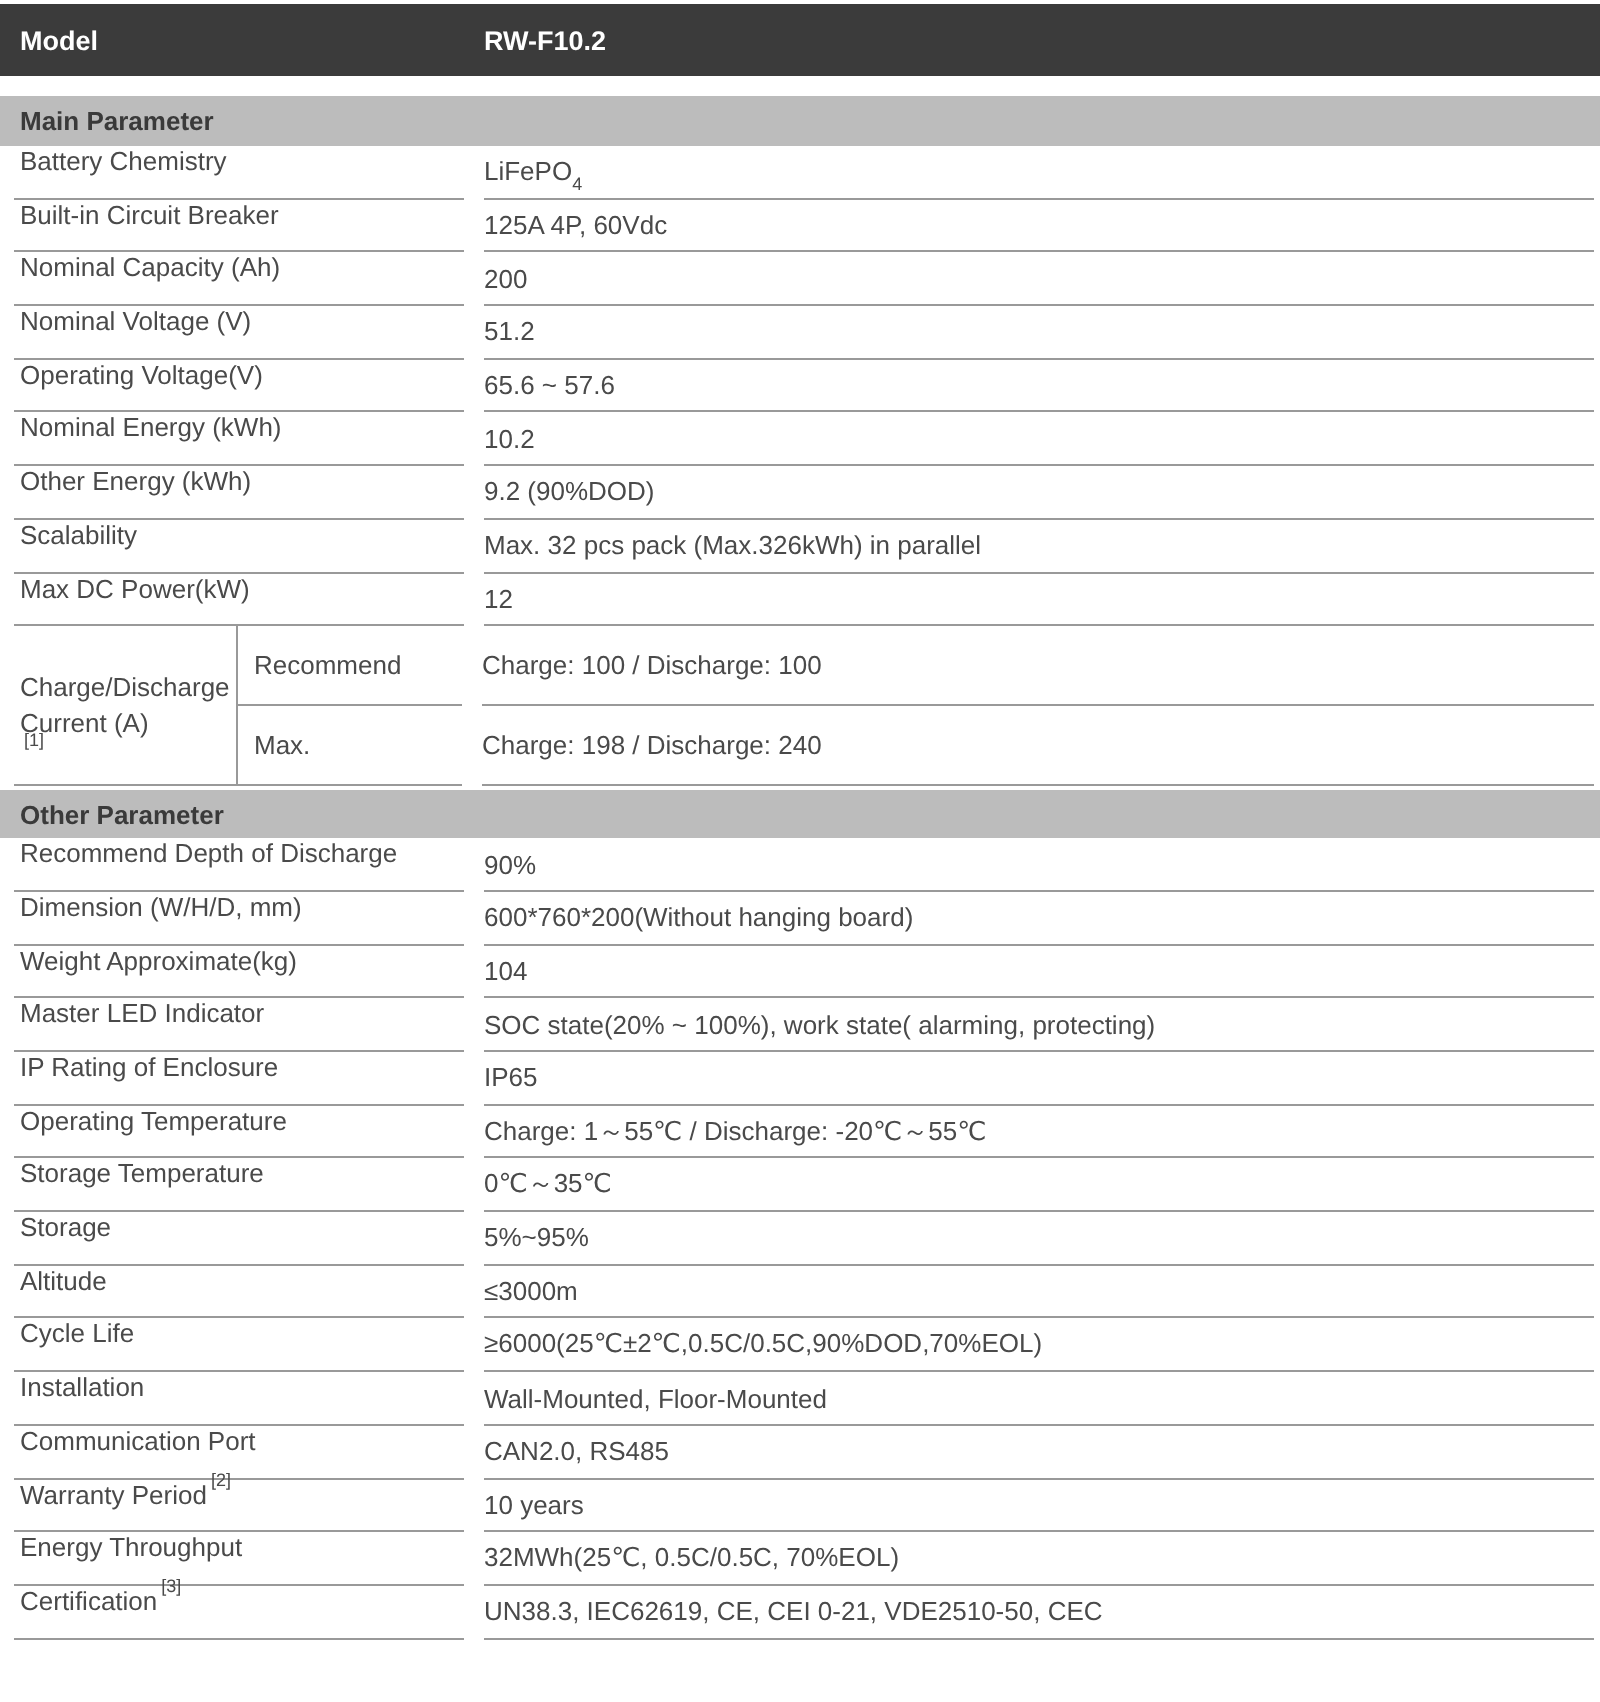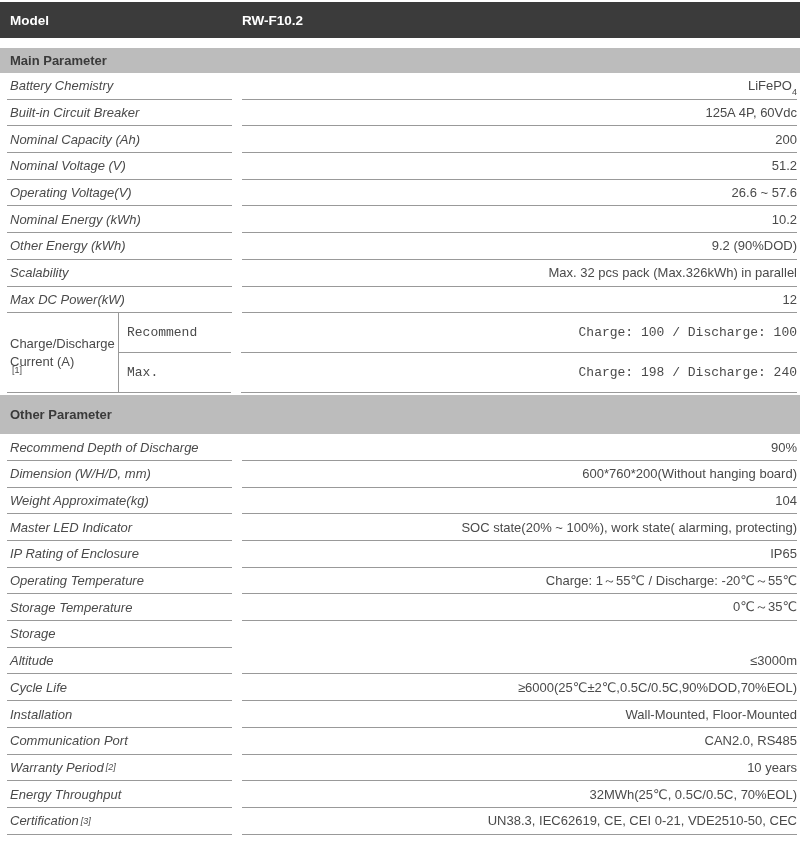--- a/index.html
+++ b/index.html
@@ -38,47 +38,46 @@
     background: var(--section-bg);
     color: var(--section-text);
     display: flex;
     align-items: center;
     padding-left: 10px;
     font-weight: bold;
     font-size: 13px;
     text-align: right;
   }
   .section-bar.first { margin-top: 10px; height: 25px; }
-  .section-bar.later { margin-top: 2px; height: 39px; }
+  .section-bar.later { margin-top: 2px; height: 24px; }
 
   
   .rows { padding-left: 7px; padding-right: 3px; }
   .row {
     display: flex;
     height: 26.7px;
     font-size: 13px;
     color: var(--row-text);
   }
   .cell-label {
     width: 225px;
     box-sizing: border-box;
     display: flex;
-    align-items: center;
+    align-items: flex-start;
     padding-left: 3px;
     border-bottom: 1.5px solid var(--border);
     white-space: nowrap;
-    font-style: italic;
   }
   .col-gap { width: 10px; }
   .cell-value {
     flex: 1;
     box-sizing: border-box;
     display: flex;
     align-items: center;
-    justify-content: flex-end;
+    justify-content: flex-start;
     text-align: center;
     border-bottom: 1.5px solid var(--border);
     white-space: nowrap;
   }
 
   
   .row-group {
     display: flex;
     height: 80.1px;
     font-size: 13px;
@@ -94,21 +93,21 @@
     padding-left: 3px;
     border-bottom: 1.5px solid var(--border);
     line-height: 1.35;
   }
   .group-right {
     flex: 1;
     display: flex;
     flex-direction: column;
     border-left: 1.5px solid var(--border);
   }
-  .g-row { display: flex; flex: 1; font-family: Liberation Mono, monospace; }
+  .g-row { display: flex; flex: 1; }
   .g-sub {
     width: 112px;
     box-sizing: border-box;
     display: flex;
     align-items: center;
     padding-left: 8px;
     border-bottom: 1.5px solid var(--border);
     white-space: nowrap;
   }
 
@@ -164,21 +163,21 @@
           <div class="cell-value">
             <span>51.2</span>
           </div>
         </div>
         <div class="row">
           <div class="cell-label">
             <span>Operating Voltage(V)</span>
           </div>
           <div class="col-gap"></div>
           <div class="cell-value">
-            <span>26.6 ~ 57.6</span>
+            <span>65.6 ~ 57.6</span>
           </div>
         </div>
         <div class="row">
           <div class="cell-label">
             <span>Nominal Energy (kWh)</span>
           </div>
           <div class="col-gap"></div>
           <div class="cell-value">
             <span>10.2</span>
           </div>
@@ -302,20 +301,23 @@
           <div class="col-gap"></div>
           <div class="cell-value">
             <span>0℃～35℃</span>
           </div>
         </div>
         <div class="row">
           <div class="cell-label">
             <span>Storage</span>
           </div>
           <div class="col-gap"></div>
+          <div class="cell-value">
+            <span>5%~95%</span>
+          </div>
         </div>
         <div class="row">
           <div class="cell-label">
             <span>Altitude</span>
           </div>
           <div class="col-gap"></div>
           <div class="cell-value">
             <span>≤3000m</span>
           </div>
         </div>

